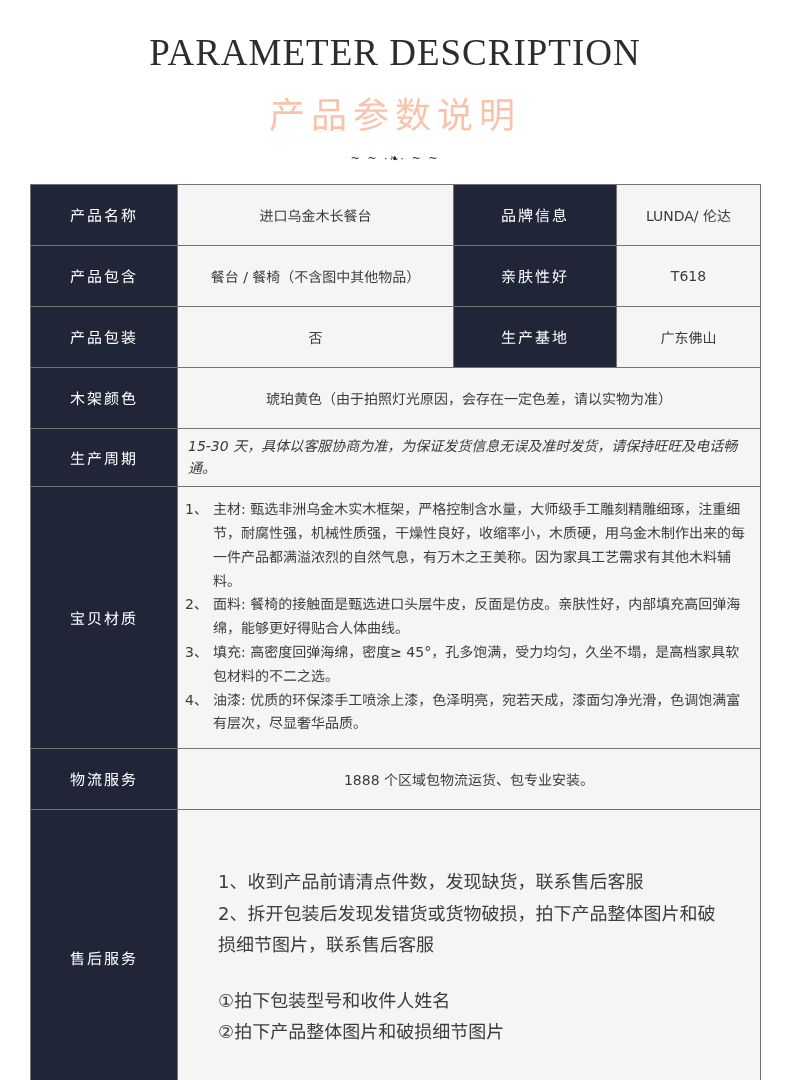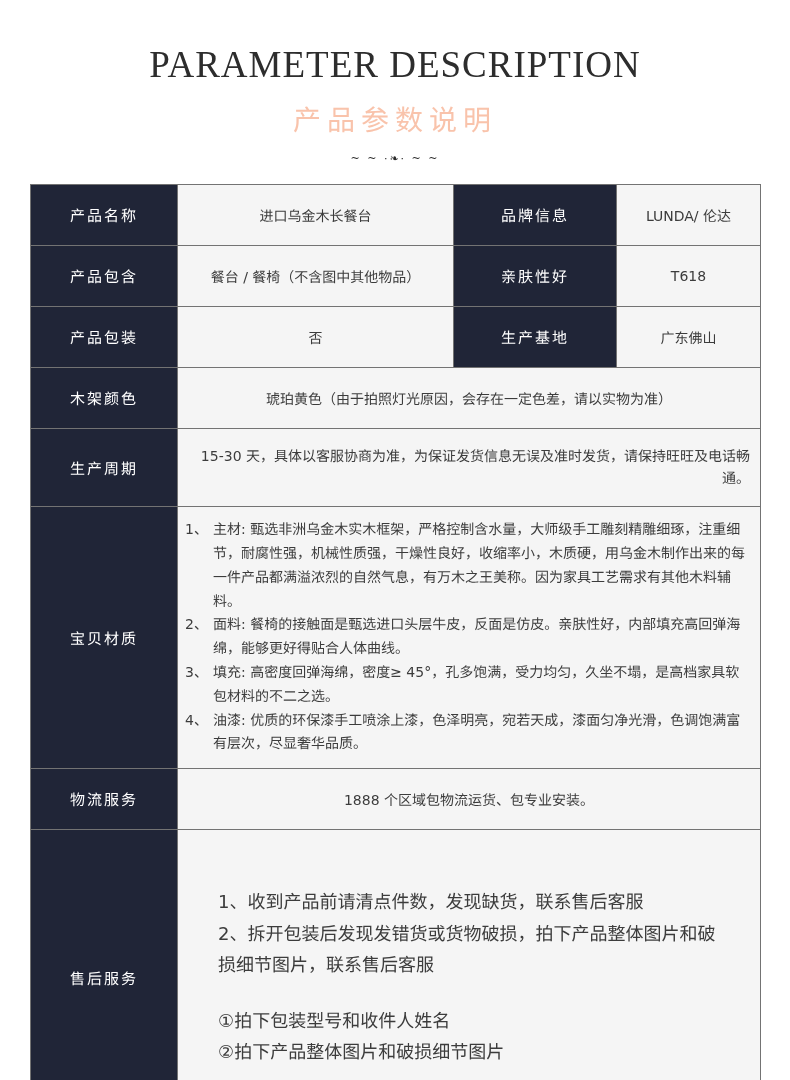--- a/index.html
+++ b/index.html
@@ -4,32 +4,32 @@
 <style>
   * { margin: 0; padding: 0; box-sizing: border-box; }
   html, body { background: #ffffff; }
   body {
     width: 790px;
     min-height: 1080px;
     margin: 0 auto;
     font-family: "DejaVu Sans", sans-serif;
     color: #3c3c3c;
   }
-  .page-header { text-align: center; padding-top: 46px; }
+  .page-header { text-align: center; padding-top: 34px; }
   .page-title {
     font-family: "Liberation Serif", "DejaVu Serif", serif;
     font-size: 37px;
     font-weight: 400;
     letter-spacing: 1px;
     color: #2d2d2d;
     line-height: 1.05;
   }
   .page-subtitle {
     margin-top: 13px;
-    font-size: 28px;
+    font-size: 36px;
     font-weight: 400;
     letter-spacing: 6px;
     color: #f9c3ab;
   }
   .ornament {
     margin-top: 14px;
     font-size: 11px;
     letter-spacing: 2px;
     color: #2b2b2b;
     user-select: none;
@@ -53,21 +53,21 @@
     letter-spacing: 2px;
     font-weight: 400;
   }
   td.v {
     background: #f5f5f5;
     color: #3c3c3c;
     font-size: 14px;
     text-align: center;
     padding: 20px 8px;
   }
-  td.v.left { text-align: right; padding: 16px 10px; line-height: 1.6; }
+  td.v.left { text-align: left; padding: 6px 10px; line-height: 1.6; font-style: italic; }
   td.v.materials { padding: 10px 10px 10px 7px; }
   .mi { display: flex; line-height: 1.7; font-size: 14px; text-align: left; }
   .mi .n { flex: 0 0 28px; }
   .mi .t { flex: 1; }
   td.v.after { padding: 10px 28px 10px 40px; }
   .as-line { line-height: 1.75; min-height: 24px; font-size: 18px; text-align: left; }
 </style>
 </head>
 <body>
 

